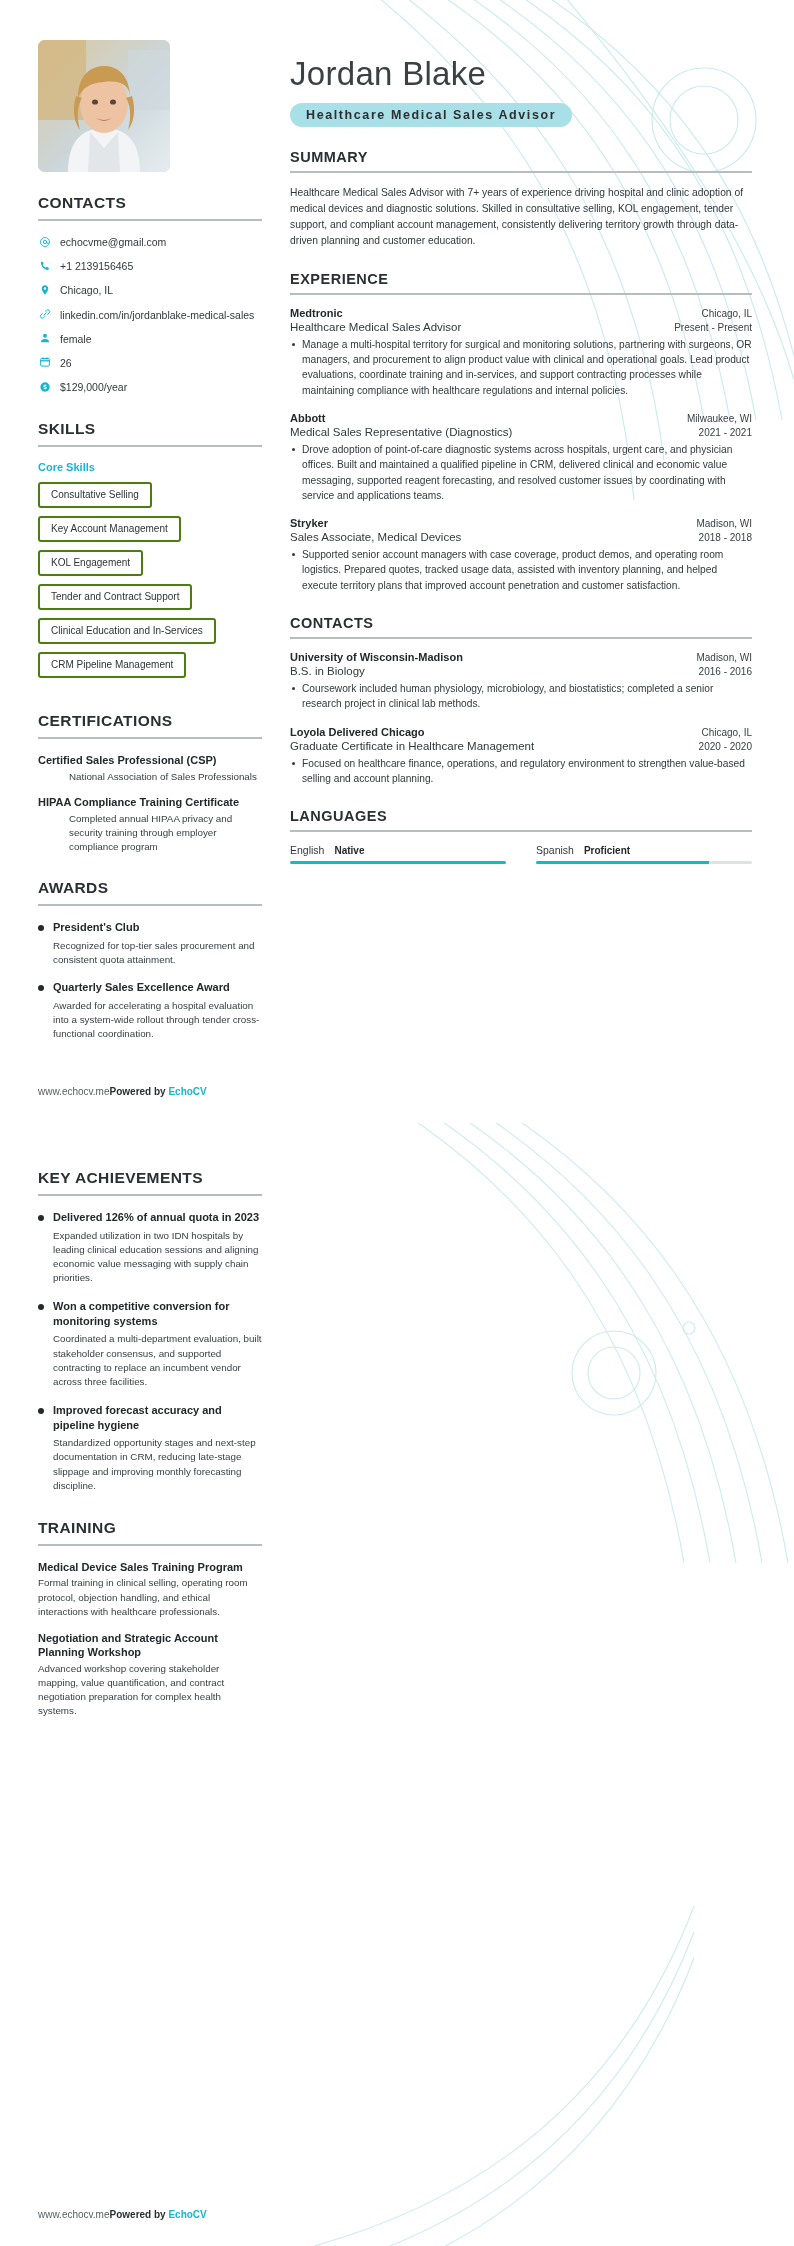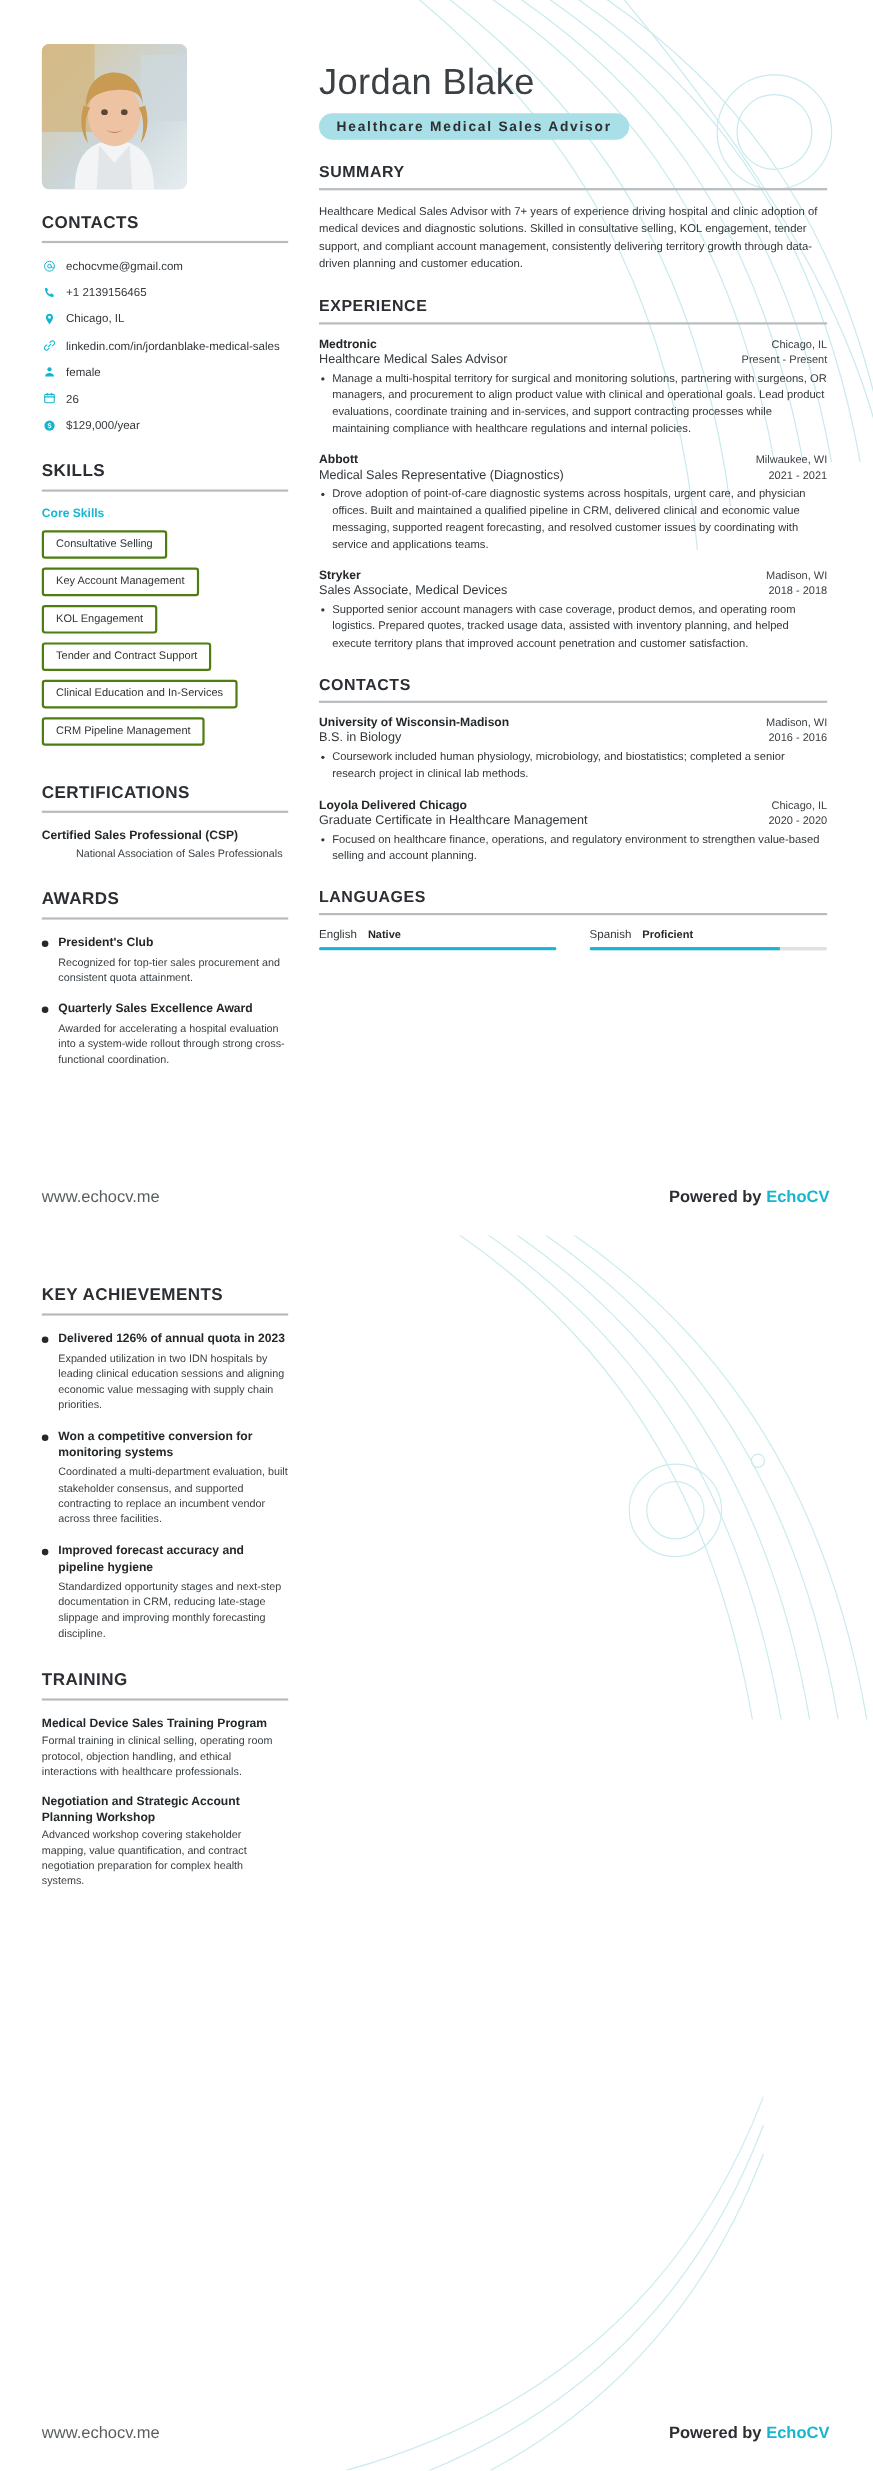--- a/index.html
+++ b/index.html
@@ -275,23 +275,23 @@
     height: 100%;
     background: #17b6d0;
   }
 
   
   .footer {
     position: absolute;
     left: 0; right: 0;
     bottom: 26px;
     display: flex;
-    justify-content: space-between;
+    justify-content: flex-start;
     padding: 0 40px 0 38px;
-    font-size: 15px;
+    font-size: 10px;
     color: #585e62;
     z-index: 3;
   }
   .footer .brand { font-weight: bold; color: #2b2f33; }
   .footer .brand b { color: #17b6d0; }
 
   
   .page2 .content { padding-top: 0; }
   .page2 .left-col { padding-top: 46px; }
 
@@ -456,39 +456,43 @@
       </div>
 
       <div class="side-block">
         <div class="side-title">CERTIFICATIONS</div>
         <div class="side-rule"></div>
         <div id="cert-list">
             <div class="cert-item">
               <div class="cert-name">Certified Sales Professional (CSP)</div>
               <div class="cert-desc">National Association of Sales Professionals</div>
             </div>
+            <div class="cert-item">
+              <div class="cert-name">HIPAA Compliance Training Certificate</div>
+              <div class="cert-desc">Completed annual HIPAA privacy and security training through employer compliance program</div>
+            </div>
           </div>
       </div>
 
       <div class="side-block">
         <div class="side-title">AWARDS</div>
         <div class="side-rule"></div>
         <div id="awards-list">
             <div class="award-item">
               <span class="award-bullet"></span>
               <div>
                 <div class="award-title">President's Club</div>
                 <div class="award-desc">Recognized for top-tier sales procurement and consistent quota attainment.</div>
               </div>
             </div>
             <div class="award-item">
               <span class="award-bullet"></span>
               <div>
                 <div class="award-title">Quarterly Sales Excellence Award</div>
-                <div class="award-desc">Awarded for accelerating a hospital evaluation into a system-wide rollout through strong cross-functional coordination.</div>
+                <div class="award-desc">Awarded for accelerating a hospital evaluation into a system-wide rollout through tender cross-functional coordination.</div>
               </div>
             </div>
           </div>
       </div>
 
     </div>
 
     <div class="right-col">
       <div class="name">Jordan Blake</div>
       <div class="role-pill">Healthcare Medical Sales Advisor</div>

